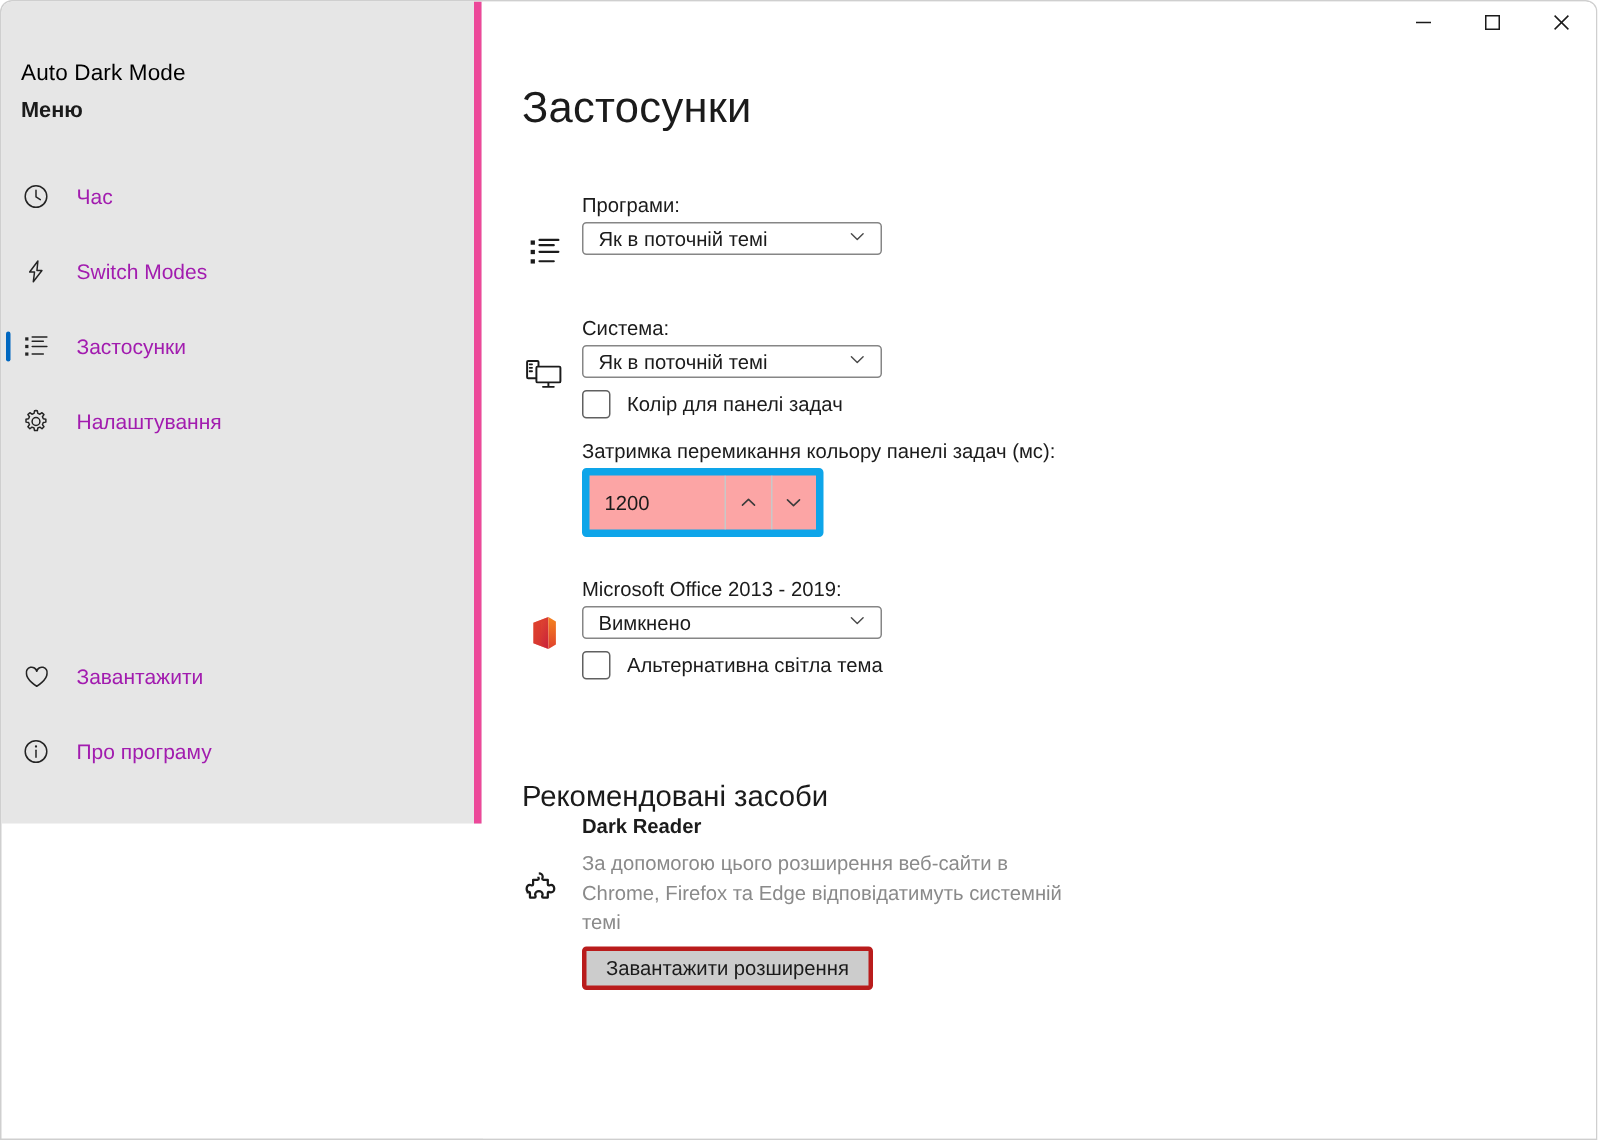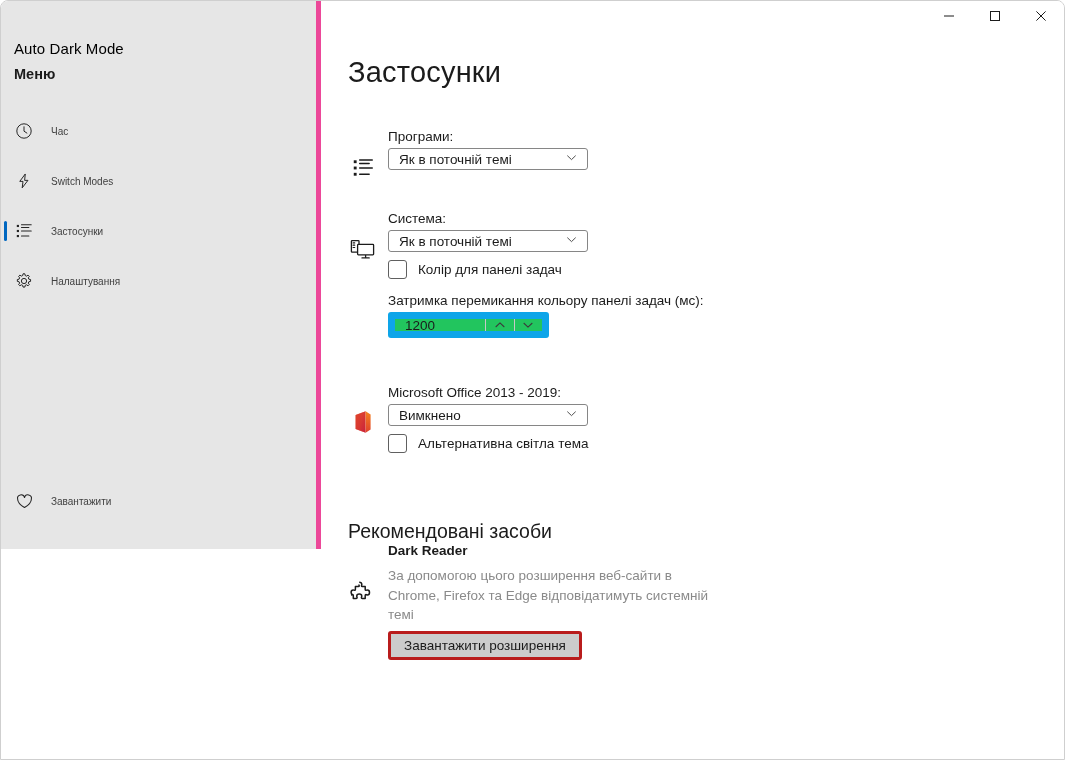--- a/index.html
+++ b/index.html
@@ -91,22 +91,22 @@
     border-radius: 2px;
   }
   .nav-icon {
     width: 22px; height: 22px;
     display: flex; align-items: center; justify-content: center;
     flex: 0 0 22px;
     margin-right: 16px;
     color: #242424;
   }
   .nav-label {
-    font-size: 10px;
-    color: #404040;
+    font-size: 14px;
+    color: #a21caf;
     white-space: nowrap;
   }
   .nav-bottom {
     position: absolute;
     left: 0; right: 0;
     bottom: 16px;
   }
 
   
   .content {
@@ -177,26 +177,26 @@
   }
   .checkrow .ck-label {
     font-size: 13.5px;
     color: #1b1b1b;
     margin-left: 11px;
     white-space: nowrap;
   }
 
   .spinner {
     display: flex;
-    height: 26px;
+    height: 46px;
     width: 161px;
-    border: 7px solid #0ea5e9;
+    border: 5px solid #0ea5e9;
     border-radius: 3px;
     overflow: hidden;
-    background: #22c55e;
+    background: #fca5a5;
   }
   .spin-input {
     flex: 1 1 auto;
     border: none;
     outline: none;
     background: transparent;
     font-family: "Liberation Sans", sans-serif;
     font-size: 13.5px;
     color: #1b1b1b;
     padding-left: 10px;
@@ -313,20 +313,30 @@
     </div>
 
     <div class="nav-bottom">
       <div class="nav-item">
         <span class="nav-icon">
           <svg width="19" height="19" viewBox="0 0 20 20" fill="none" stroke="currentColor" stroke-width="1.1" stroke-linejoin="round">
             <path d="M10 16.3S2.8 11.9 2.8 7.5A3.5 3.5 0 0 1 10 5.8a3.5 3.5 0 0 1 7.2 1.7c0 4.4-7.2 8.8-7.2 8.8z"></path>
           </svg>
         </span>
         <span class="nav-label">Завантажити</span>
+      </div>
+      <div class="nav-item">
+        <span class="nav-icon">
+          <svg width="18" height="18" viewBox="0 0 20 20" fill="none" stroke="currentColor" stroke-width="1.1">
+            <circle cx="10" cy="10" r="8"></circle>
+            <path d="M10 9v5.2" stroke-linecap="round"></path>
+            <circle cx="10" cy="6.3" r="0.85" fill="currentColor" stroke="none"></circle>
+          </svg>
+        </span>
+        <span class="nav-label">Про програму</span>
       </div>
     </div>
 
   </div>
 
   <div class="content">
 
     <div class="page-title">Застосунки</div>
 
     <div class="field-group" style="left:26px; top:128px;">

